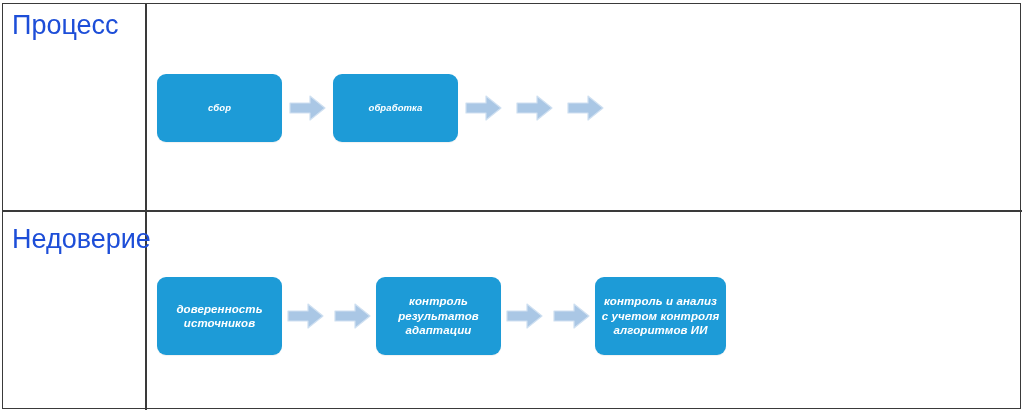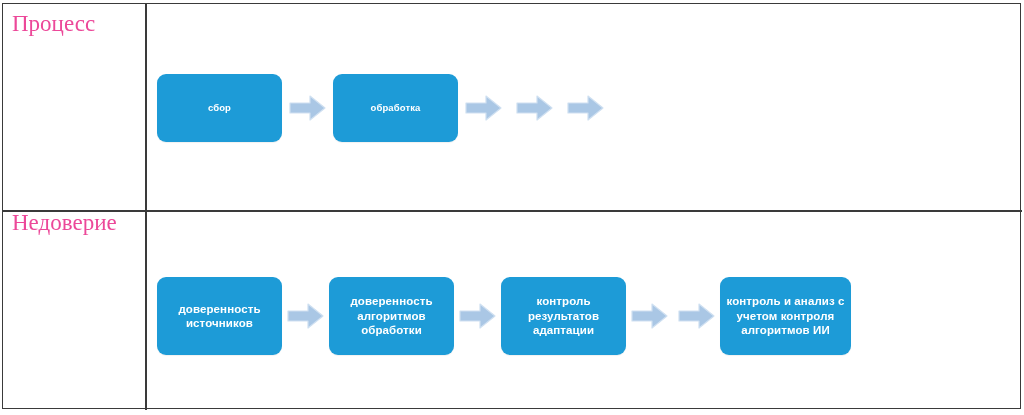--- a/index.html
+++ b/index.html
@@ -46,28 +46,28 @@
     top: 210px;
     width: 1020px;
     height: 1.6px;
     background: #3a3a3a;
   }
 
   
   .row-label {
     position: absolute;
     left: 12px;
-    font-family: Liberation Serif, serif;
-    font-size: 23px;
-    color: #ec4899;
+    font-family: Liberation Sans, sans-serif;
+    font-size: 27px;
+    color: #1d4ed8;
     line-height: 1;
     white-space: nowrap;
   }
   .row-label.r1 { top: 12px; }
-  .row-label.r2 { top: 211px; }
+  .row-label.r2 { top: 226px; }
 
   
   .flow-row {
     position: absolute;
     display: flex;
     align-items: center;
     justify-content: flex-start;
   }
   .flow-row.r1 {
     left: 157px;
@@ -89,20 +89,21 @@
     color: #ffffff;
     display: flex;
     align-items: center;
     justify-content: center;
     text-align: center;
     font-weight: bold;
     letter-spacing: 0.1px;
     flex: 0 0 auto;
     position: relative;
     box-shadow: 0 1px 1px rgba(0,0,0,0.06);
+    font-style: italic;
   }
   .flow-row.r1 .node {
     width: 125px;
     height: 68px;
     font-size: 9.5px;
     line-height: 12px;
     padding: 0 5px;
   }
   .flow-row.r2 .node {
     width: 125px;
@@ -182,23 +183,20 @@
     <div class="node">
       <span class="node-label">доверенность источников</span>
     </div>
 
     <span class="arrow">
       <svg viewBox="0 0 39 30" xmlns="http://www.w3.org/2000/svg">
         <path d="M2 10 H22 V3 L37 15 L22 27 V20 H2 Z" fill="#aac7e5" stroke="#cfe0f1" stroke-width="1.2" stroke-linejoin="round"></path>
       </svg>
     </span>
 
-    <div class="node">
-      <span class="node-label">доверенность алгоритмов обработки</span>
-    </div>
 
     <span class="arrow">
       <svg viewBox="0 0 39 30" xmlns="http://www.w3.org/2000/svg">
         <path d="M2 10 H22 V3 L37 15 L22 27 V20 H2 Z" fill="#aac7e5" stroke="#cfe0f1" stroke-width="1.2" stroke-linejoin="round"></path>
       </svg>
     </span>
 
     <div class="node">
       <span class="node-label">контроль результатов адаптации</span>
     </div>

